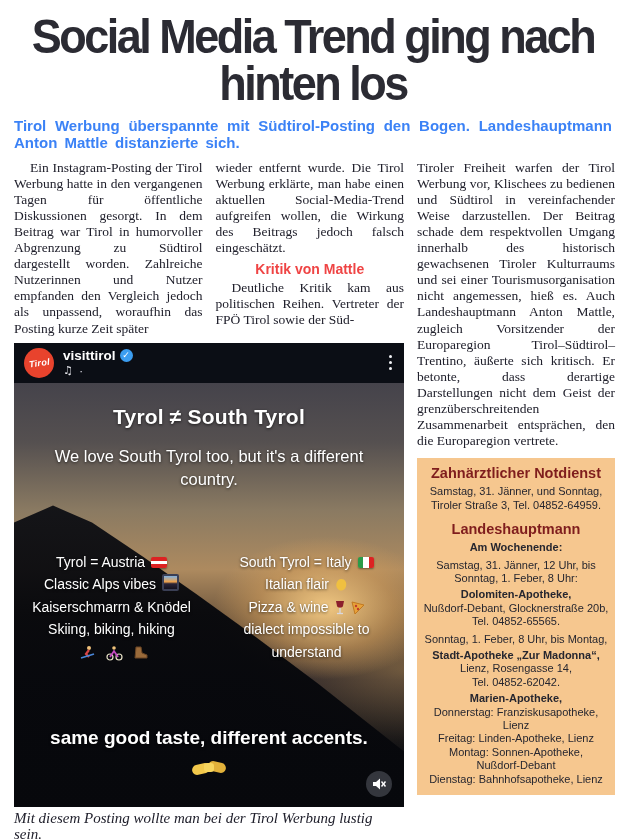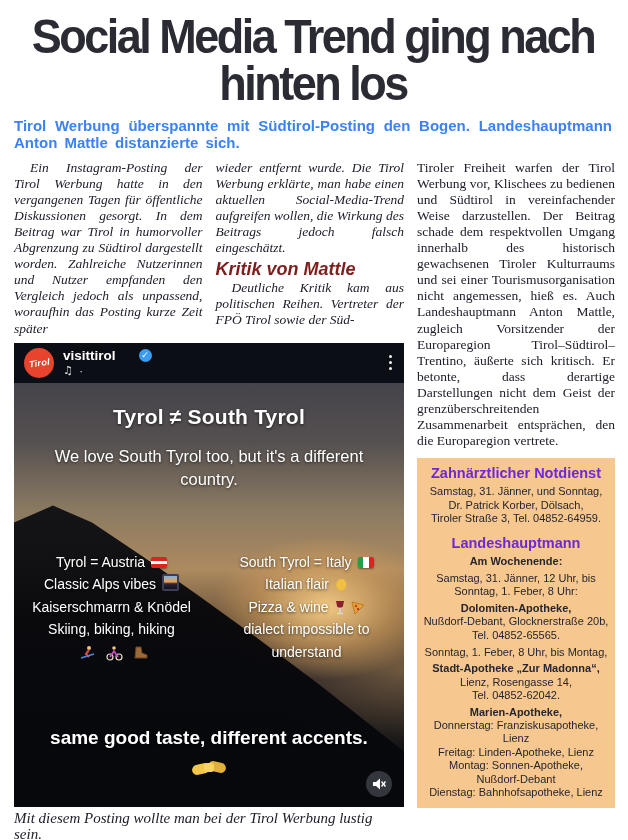--- a/index.html
+++ b/index.html
@@ -16,47 +16,47 @@
     color:#2b2b33; transform:scaleY(1.05); transform-origin:top center;
   }
   .subhead {
     margin:14px 0 8px 0; font-weight:bold; font-size:15px; line-height:1.15;
     color:#3b82f6; text-align:justify; word-spacing:3px;
   }
   
   .content { display:flex; gap:13px; }
   .left-region { width:390px; flex:none; }
   .right-region { width:198px; flex:none; }
-  .text-cols { display:flex; gap:13px;font-style:italic; }
+  .text-cols { display:flex; gap:13px; }
   .bodycol {
     flex:1; font-family:"Liberation Serif", serif; font-size:13.5px;
     line-height:16.1px; text-align:justify; color:#20202c; hyphens:auto;
   }
   .bodycol p { margin:0; }
   .indent { text-indent:16px; }
   .crosshead {
     font-family:"Liberation Sans", sans-serif; font-weight:bold;
-    font-size:18px; text-align:left; margin:5px 0 3px 0; color:#7f1d1d;
+    font-size:14px; text-align:center; margin:5px 0 3px 0; color:#ef4444;
   }
   
   .post { width:390px; margin-top:6px; }
   .post-header {
     height:40px; background:#0b0e15; display:flex; align-items:center;
     padding:0 10px; box-sizing:border-box; color:#fff;
   }
   .avatar {
     width:30px; height:30px; border-radius:50%; background:#e8432d;
     display:flex; align-items:center; justify-content:center; flex:none;
   }
   .avatar span {
     color:#fff; font-size:9px; font-weight:bold; font-style:italic;
     transform:rotate(-8deg); letter-spacing:0.3px;
   }
   .uwrap { margin-left:9px; flex:1; }
-  .urow { display:flex; align-items:center; gap:23px; }
+  .urow { display:flex; align-items:center; gap:4px; }
   .uname { font-size:13.5px; font-weight:bold; color:#fff; }
   .verified {
     width:13px; height:13px; border-radius:50%; background:#3b9df0;
     color:#fff; font-size:9px; line-height:13px; text-align:center;
     font-family:"DejaVu Sans", sans-serif;
   }
   .mrow { display:flex; align-items:center; gap:6px; margin-top:1px; }
   .mnote { font-family:"DejaVu Sans", sans-serif; font-size:11px; color:#e8e8ee; }
   .mdot { color:#cfcfd8; font-size:13px; line-height:8px; }
   .menu { display:flex; flex-direction:column; gap:3px; padding:4px 2px; }
@@ -107,21 +107,21 @@
   
   .col3 {
     font-family:"Liberation Serif", serif; font-size:13.5px; line-height:16.1px;
     text-align:justify; color:#20202c; hyphens:auto;
   }
   .infobox {
     margin-top:9px; background:#f6c78f; padding:7px 3px 9px 3px;
     text-align:center; color:#26262f; font-size:11px; line-height:13.4px;
   }
   .infobox .ln { }
-  .infobox .h1 { color:#6d28d9; font-weight:bold; font-size:14.5px; line-height:17px; margin:9px 0 3px 0;text-align:center; }
+  .infobox .h1 { color:#7f1d1d; font-weight:bold; font-size:14.5px; line-height:17px; margin:9px 0 3px 0;text-align:center; }
   .infobox .ln.h1:first-child { margin-top:0; }
   .infobox .b { font-weight:bold; margin-top:3px; }
   .infobox .g { margin-top:4px; }
 </style>
 </head>
 <body>
 
 <div class="page">
 
   <h1 class="headline">Social Media Trend ging nach hinten los</h1>
@@ -236,21 +236,20 @@
       </div>
     </div>
 
     <div class="right-region">
       <div class="col3">
         <p style="margin:0">Tiroler Freiheit warfen der Tirol Werbung vor, Klischees zu bedienen und Südtirol in vereinfachender Weise darzustellen. Der Beitrag schade dem respektvollen Umgang innerhalb des historisch gewachsenen Tiroler Kulturraums und sei einer Tourismusorganisation nicht angemessen, hieß es. Auch Landeshauptmann Anton Mattle, zugleich Vorsitzender der Europaregion Tirol–Südtirol–Trentino, äußerte sich kritisch. Er betonte, dass derartige Darstellungen nicht dem Geist der grenzüberschreitenden Zusammenarbeit entsprächen, den die Europaregion vertrete.</p>
       </div>
       <div class="infobox">
           <div class="ln h1">Zahnärztlicher Notdienst</div>
           <div class="ln n">Samstag, 31. Jänner, und Sonntag,</div>
-          <div class="ln n">Dr. Patrick Korber, Dölsach,</div>
           <div class="ln n">Tiroler Straße 3, Tel. 04852-64959.</div>
           <div class="ln h1">Landeshauptmann</div>
           <div class="ln b">Am Wochenende:</div>
           <div class="ln g">Samstag, 31. Jänner, 12 Uhr, bis</div>
           <div class="ln n">Sonntag, 1. Feber, 8 Uhr:</div>
           <div class="ln b">Dolomiten-Apotheke,</div>
           <div class="ln n">Nußdorf-Debant, Glocknerstraße 20b,</div>
           <div class="ln n">Tel. 04852-65565.</div>
           <div class="ln g">Sonntag, 1. Feber, 8 Uhr, bis Montag,</div>
           <div class="ln b">Stadt-Apotheke „Zur Madonna“,</div>

